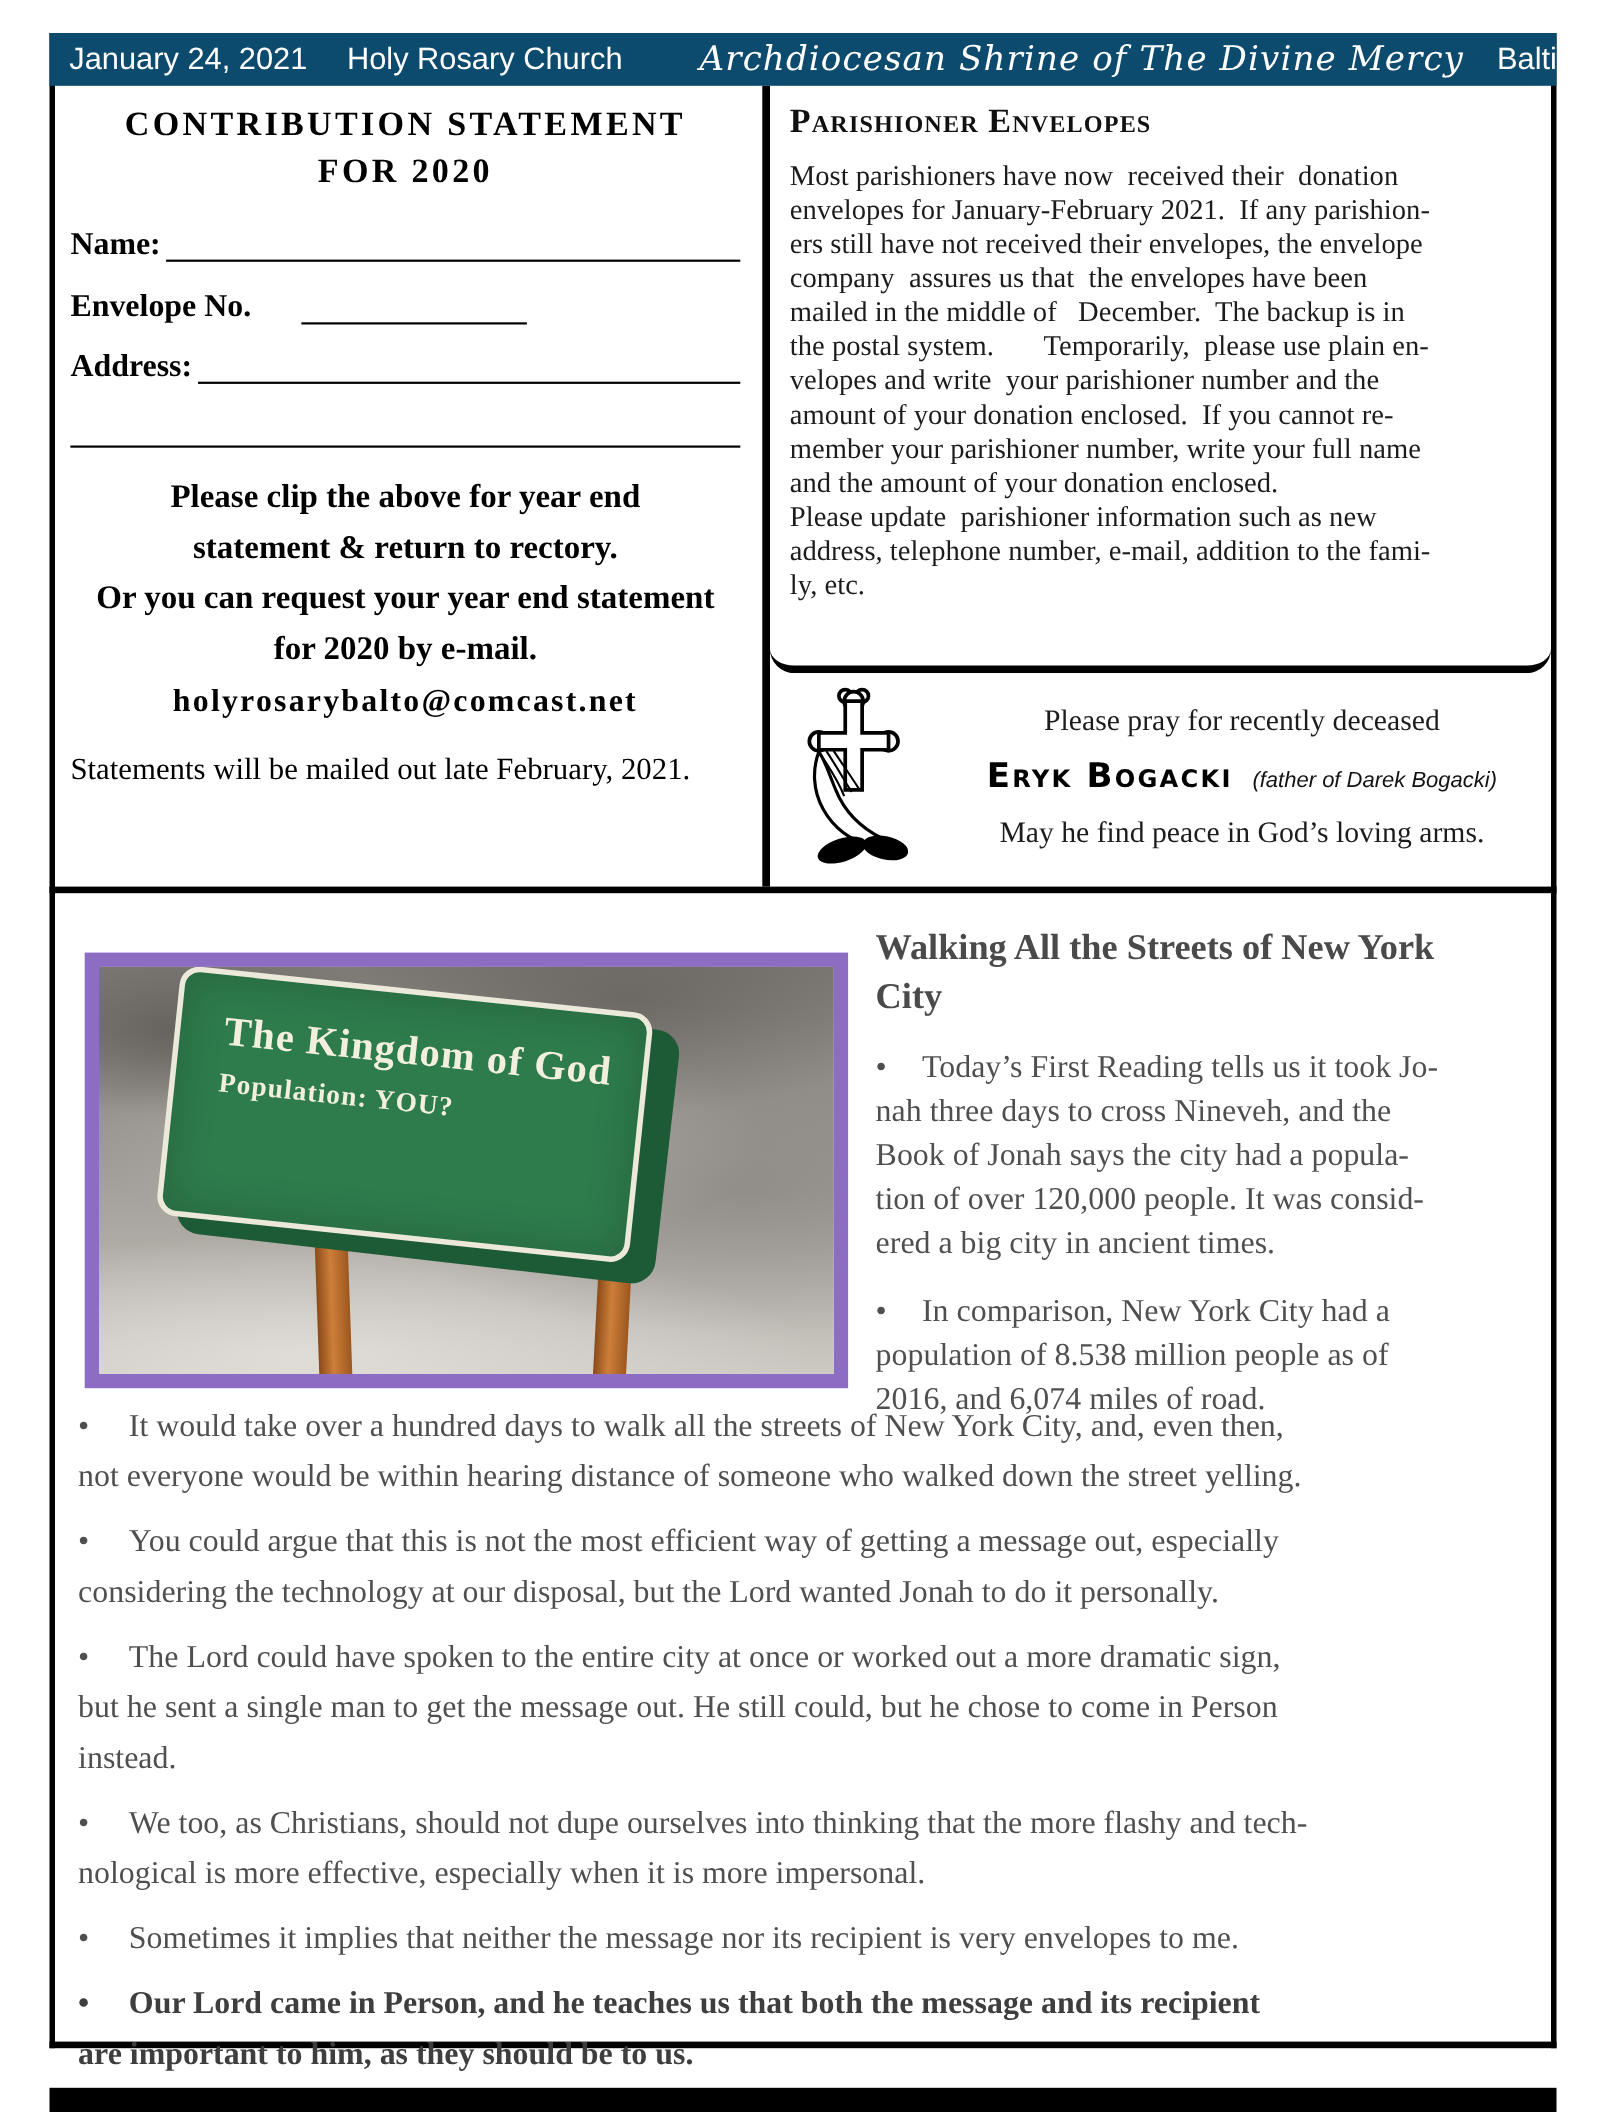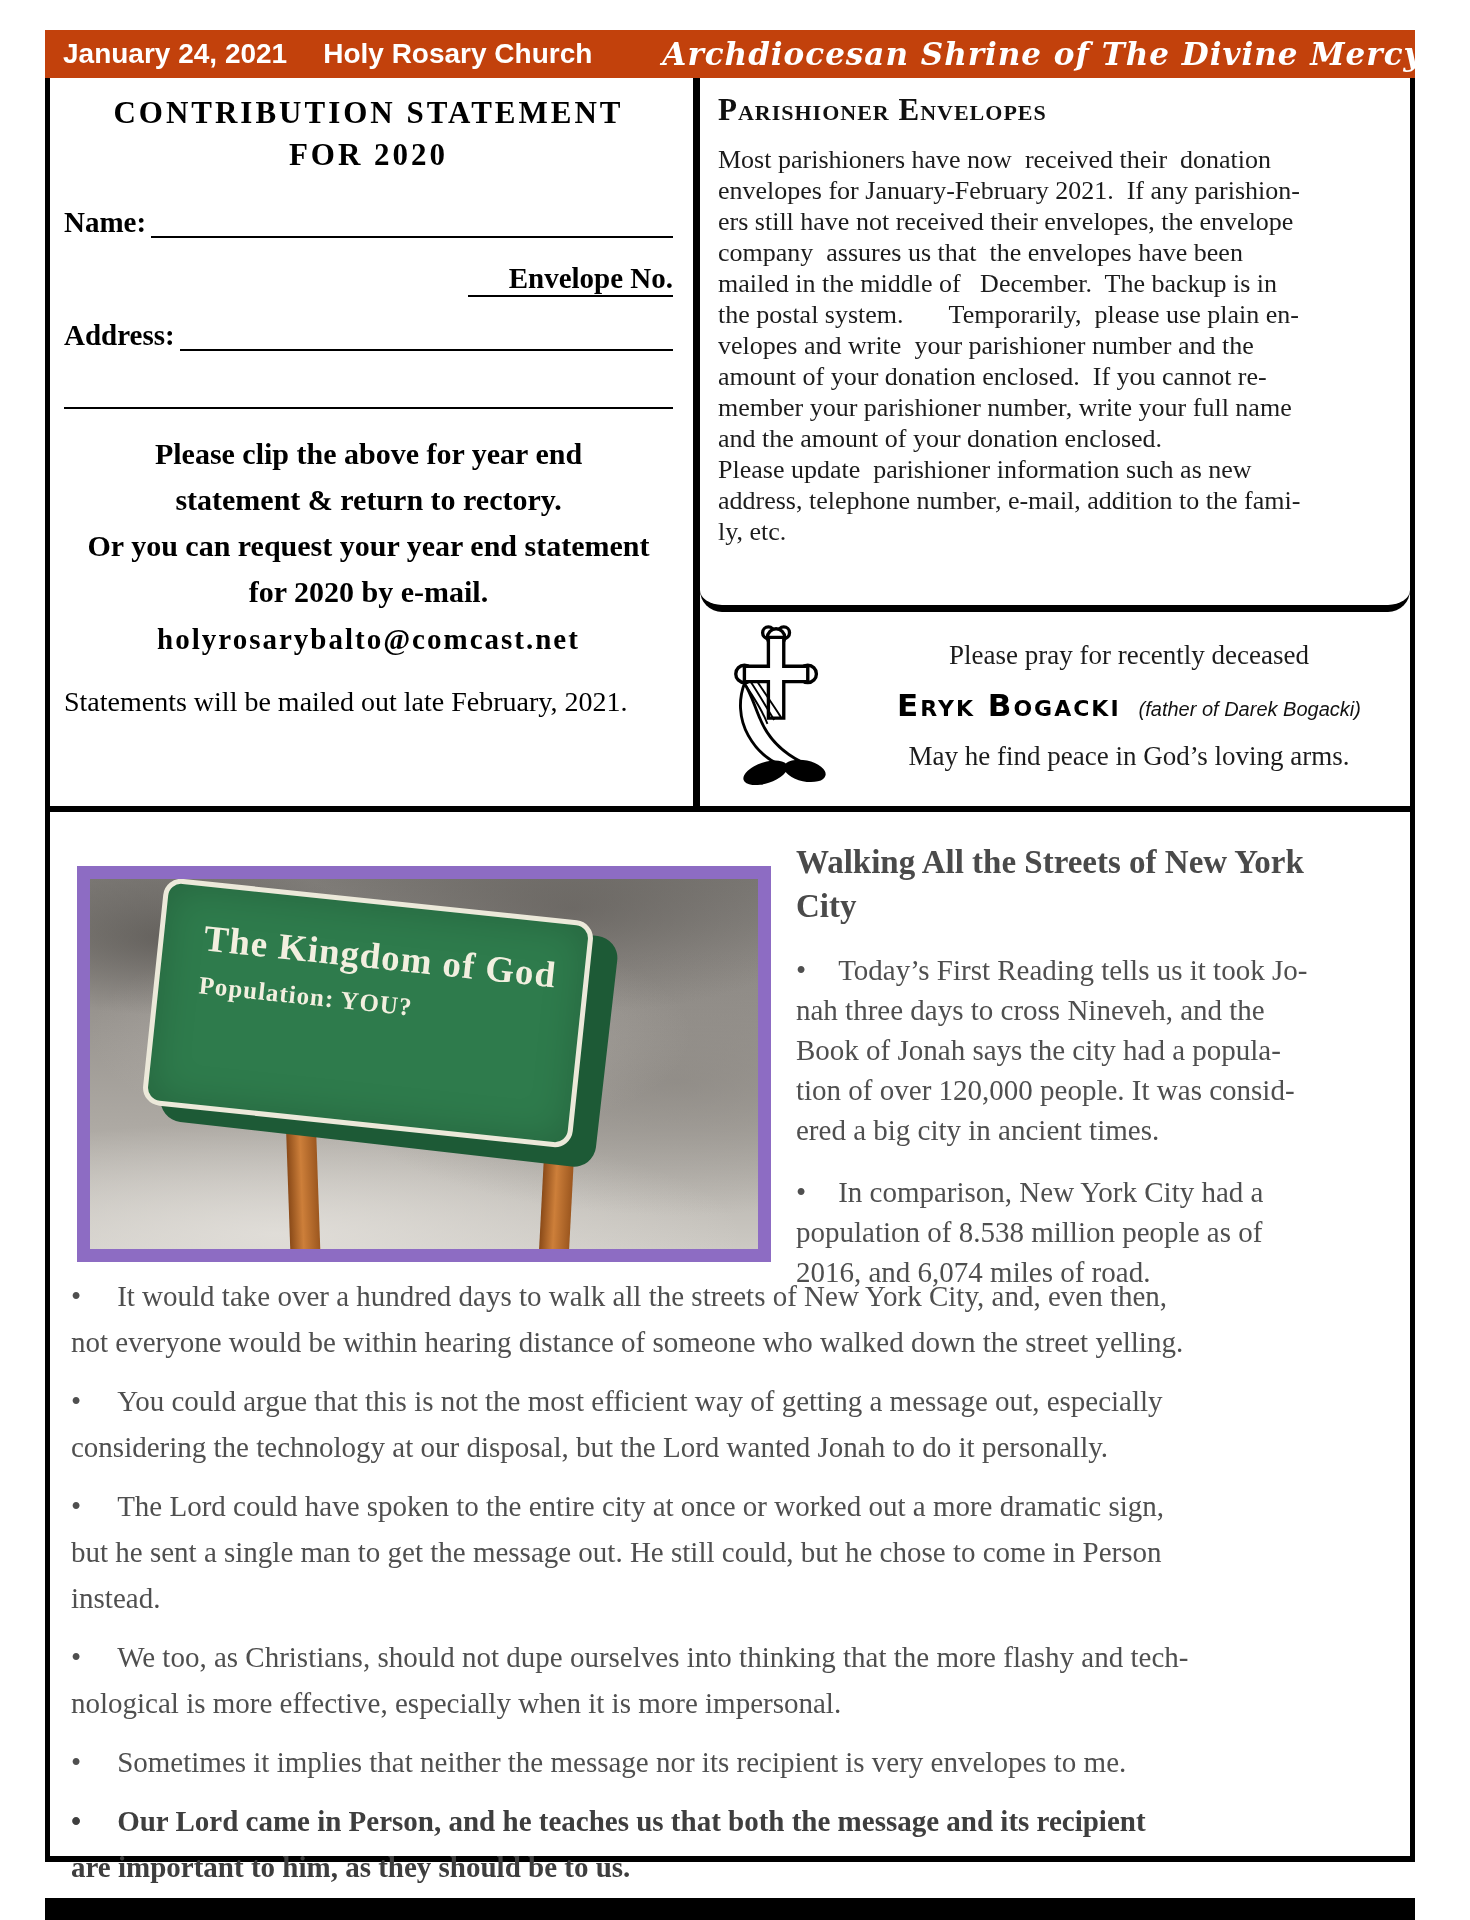--- a/index.html
+++ b/index.html
@@ -4,24 +4,24 @@
 <style>
   html,body{margin:0;padding:0;}
   body{width:1470px;height:1920px;background:#ffffff;position:relative;
        font-family:"Liberation Serif", serif;color:#000;overflow:hidden;}
 
   .frame{position:absolute;left:45px;top:30px;width:1370px;height:1832px;
          border-left:5px solid #000;border-right:5px solid #000;border-bottom:6px solid #000;
          box-sizing:border-box;}
 
   
-  .header-bar{position:absolute;left:-5px;right:-5px;top:0;height:48px;background:#c2410c;
+  .header-bar{position:absolute;left:-5px;right:-5px;top:0;height:48px;background:#0c4a6e;
               display:flex;align-items:center;color:#fff;
               font-family:"Liberation Sans", sans-serif;font-size:28px;
-              padding:0 18px;box-sizing:border-box;gap:0;font-weight:bold;}
+              padding:0 18px;box-sizing:border-box;gap:0;}
   .hb-date{white-space:nowrap;}
   .hb-church{white-space:nowrap;margin-left:36px;}
   .hb-shrine{white-space:nowrap;margin-left:70px;flex:1;text-align:center;
              font-family:"DejaVu Serif", serif;font-style:italic;font-size:31px;letter-spacing:1px;}
   .hb-city{white-space:nowrap;margin-left:30px;}
 
   
   .top-section{position:absolute;top:48px;left:0;right:0;height:728px;display:flex;}
   .left-box{width:650px;border-right:7px solid #000;box-sizing:border-box;
             padding:8px 20px 0 14px;overflow:hidden;}
@@ -29,21 +29,21 @@
   .env-box{height:534px;border-bottom:7px solid #000;box-sizing:border-box;
            padding:14px 8px 0 18px;overflow:hidden;border-radius:22px;}
   .prayer-box{flex:1;position:relative;overflow:hidden;}
 
   
   .form-title{font-size:31px;font-weight:bold;letter-spacing:3px;text-align:center;
               line-height:42px;white-space:pre-wrap;margin-top:6px;}
   .form-row{display:flex;align-items:flex-end;font-weight:bold;font-size:29px;line-height:1.12;}
   .fill-line{flex:1;border-bottom:2px solid #000;margin-left:5px;}
   .row-name{margin-top:30px;}
-  .row-env{margin-top:24px;flex-direction:column;}
+  .row-env{margin-top:24px;}
   .env-line{flex:none;width:205px;margin-left:46px;border-bottom:2px solid #000;}
   .row-addr{margin-top:22px;}
   .blank-line{border-bottom:2px solid #000;margin-top:56px;}
   .row-email{margin-top:36px;}
   .clip-note{margin-top:22px;text-align:center;font-weight:bold;
              font-size:30px;line-height:46px;white-space:pre-wrap;}
   .form-email{margin-top:8px;text-align:center;font-weight:bold;font-size:29px;letter-spacing:2px;}
   .mailing-note{margin-top:30px;font-size:28px;}
 
   

